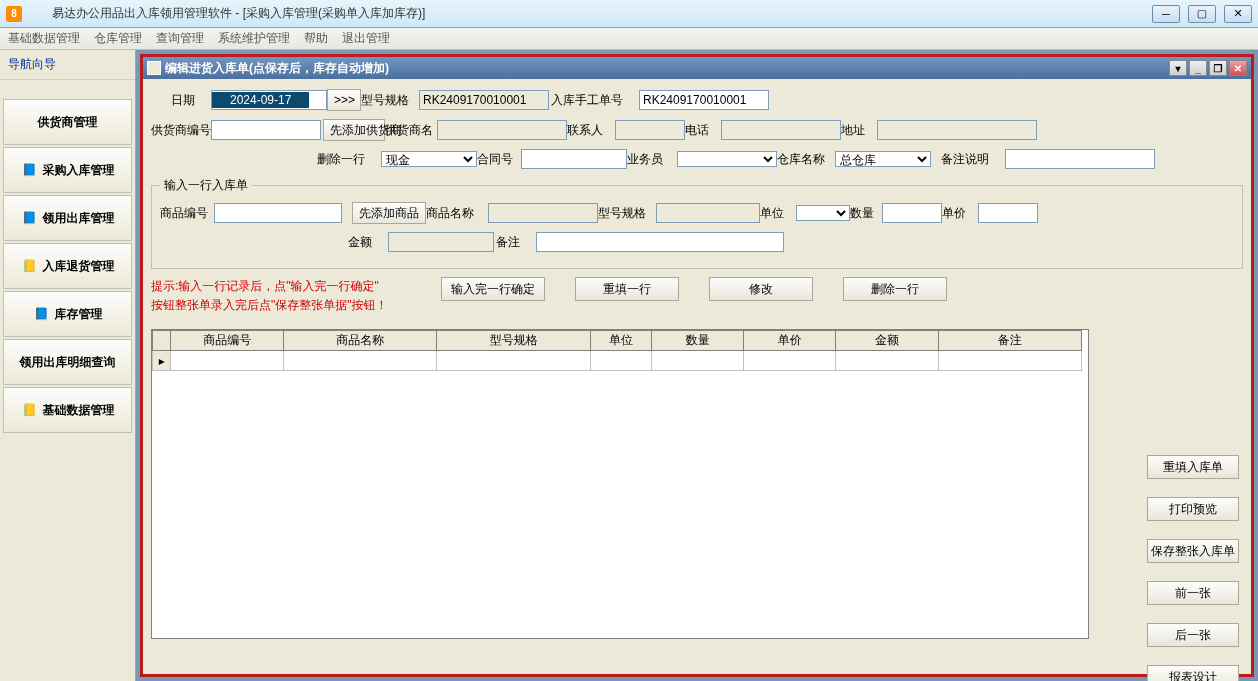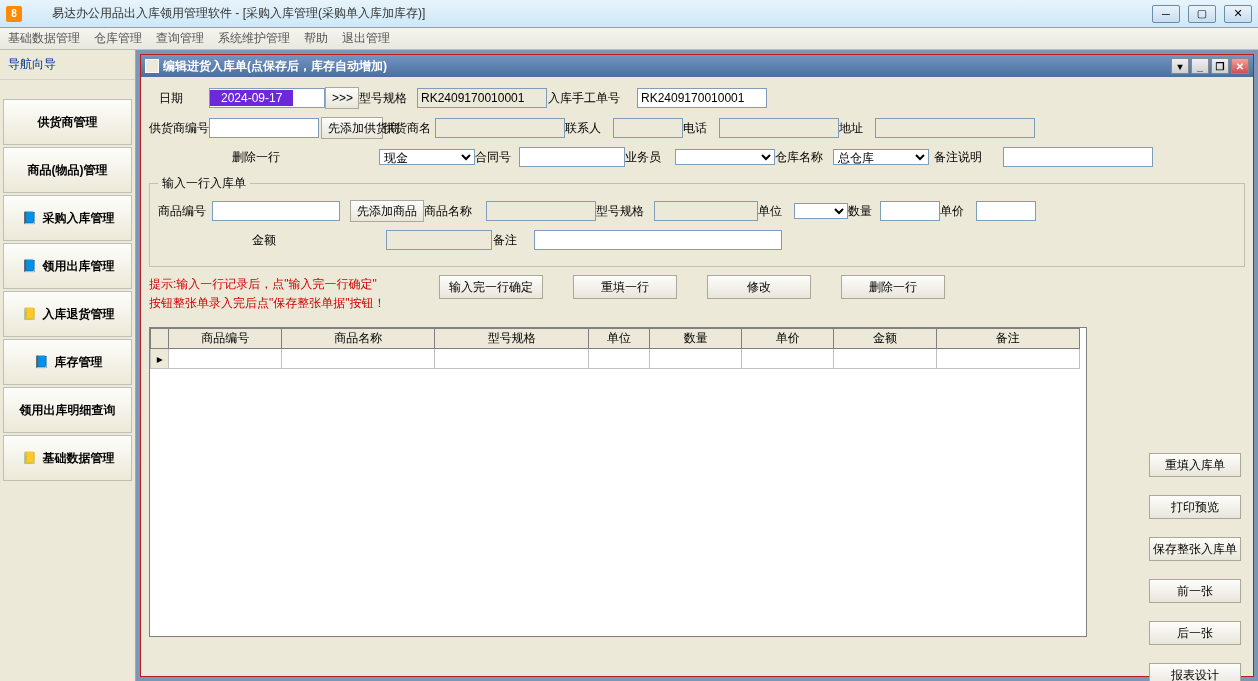--- a/index.html
+++ b/index.html
@@ -20,37 +20,37 @@
 .main-area { display: flex; height: calc(681px - 50px); }
 
 
 .sidebar { width: 136px; background: #ece9d8; border-right: 1px solid #aca899; display: flex; flex-direction: column; }
 .sidebar-header { padding: 6px 8px; color: #003399; background: #ece9d8; border-bottom: 1px solid #d4d0c8; }
 .nav-btn { height: 46px; margin: 1px 3px; background: linear-gradient(#fdfdfb, #ece9d8); border: 1px solid #c0c0b0; display: flex; align-items: center; justify-content: center; font-size: 13px; font-weight: bold; cursor: pointer; gap: 4px; }
 .nav-icon { width: 18px; height: 18px; display: inline-flex; align-items: center; justify-content: center; }
 
 
 .content { flex: 1; background: #7b97b5; position: relative; padding-top: 0; }
-.inner-window { position: absolute; left: 4px; top: 4px; right: 4px; bottom: 4px; background: #ece9d8; border: 1px solid #b91c1c; display: flex; flex-direction: column; }
+.inner-window { position: absolute; left: 4px; top: 4px; right: 4px; bottom: 4px; background: #ece9d8; border: 3px solid #b91c1c; display: flex; flex-direction: column; }
 .inner-title { height: 22px; background: linear-gradient(#7295c2, #4b6f9e); color: #fff; display: flex; align-items: center; padding: 0 4px; font-weight: bold; }
 .inner-title .sys-icon { width: 14px; height: 14px; background: #ece9d8; margin-right: 4px; border: 1px solid #fff; }
 .inner-title .t { flex: 1; }
 .inner-win-btns { display: flex; gap: 2px; }
 .inner-win-btn { width: 18px; height: 16px; background: linear-gradient(#f0f0f0, #d0d0d0); border: 1px solid #888; display: flex; align-items: center; justify-content: center; font-size: 10px; cursor: pointer; color: #000; }
 
 .inner-body { flex: 1; background: #ece9d8; padding: 10px 8px 4px 8px; position: relative; }
 
 
 .row { display: flex; align-items: center; margin-bottom: 8px; flex-wrap: nowrap; }
-.lbl { text-align: center; padding-right: 16px; color: #000; white-space: nowrap; }
+.lbl { text-align: right; padding-right: 16px; color: #000; white-space: nowrap; }
 .inp { border: 1px solid #7f9db9; background: #fff; height: 20px; padding: 1px 3px; font-family: inherit; }
 .inp[readonly], .inp.ro { background: #ece9d8; }
 .sel { border: 1px solid #7f9db9; background: #fff; height: 16px; }
 .btn-small { height: 22px; border: 1px solid #aca899; background: linear-gradient(#fdfdfb, #e8e6da); padding: 0 6px; cursor: pointer; white-space: nowrap; }
-.date-val { background: #6d28d9; color: #fff; padding: 1px 11px; display: inline-block; }
+.date-val { background: #0c4a6e; color: #fff; padding: 1px 18px; display: inline-block; }
 
 
 .fs { border: 1px solid #c0c0b0; padding: 8px; margin-top: 4px; }
 .fs-legend { padding: 0 4px; }
 
 
 .hint { color: #d00000; line-height: 1.6; }
 
 
 .act-btn { width: 104px; height: 24px; border: 1px solid #aca899; background: linear-gradient(#fdfdfb, #e8e6da); cursor: pointer; }
@@ -89,23 +89,20 @@
   <span>退出管理</span>
 </div>
 
 <div class="main-area">
 
   <div class="sidebar">
     <div class="sidebar-header">导航向导</div>
     <div style="height:18px"></div>
     <div class="nav-btn">
         <span>供货商管理</span>
-      </div>
-    <div class="nav-btn">
-        <span>商品(物品)管理</span>
       </div>
     <div class="nav-btn">
         <span class="nav-icon">📘</span>
         <span>采购入库管理</span>
       </div>
     <div class="nav-btn">
         <span class="nav-icon">📘</span>
         <span>领用出库管理</span>
       </div>
     <div class="nav-btn">

